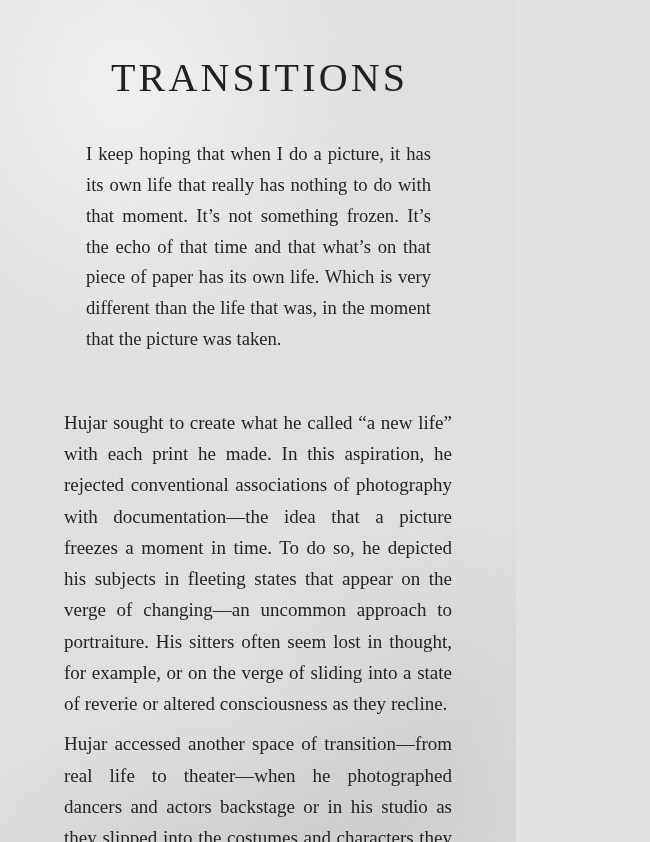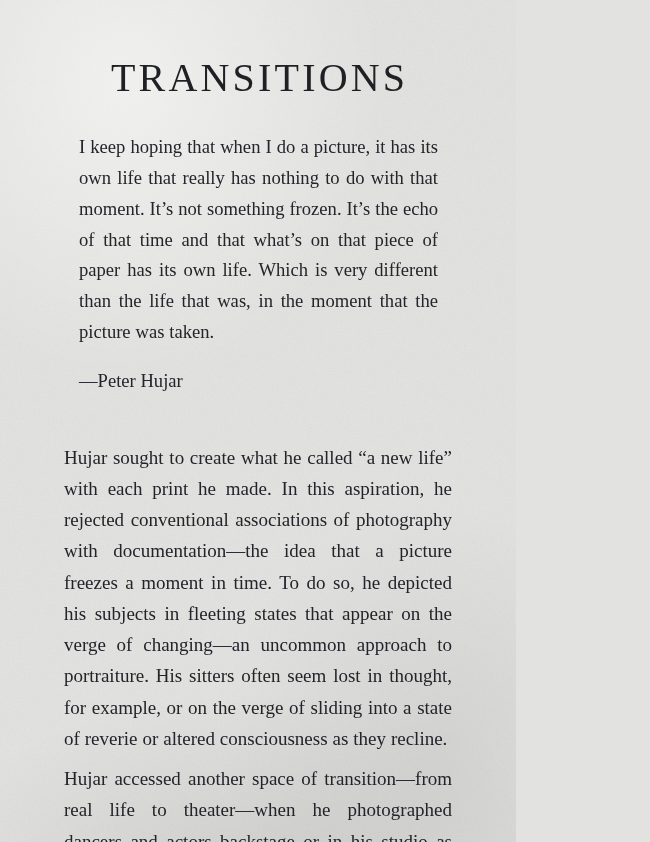--- a/index.html
+++ b/index.html
@@ -85,21 +85,21 @@
     font-weight: 400;
     font-size: 40px;
     line-height: 1.06;
     letter-spacing: 3.2px;
     text-indent: 3.2px;
     color: #1f2024;
     white-space: nowrap;
   }
 
   .quote-block {
-    margin: 1px;
+    margin: 8px;
     padding: 32px 21px 0 22px;
   }
 
   .quote-text {
     margin: 0;
     text-align: justify;
     text-align-last: left;
     font-size: 18.6px;
     line-height: 1.655;
     color: #24252a;
@@ -164,21 +164,20 @@
   </svg>
 
   <div class="vignette"></div>
 
   <div class="content">
 
     <h1 class="title">TRANSITIONS</h1>
 
     <blockquote class="quote-block">
       <p class="quote-text">I keep hoping that when I do a picture, it has its own life that really has nothing to do with that moment. It’s not something frozen. It’s the echo of that time and that what’s on that piece of paper has its own life. Which is very different than the life that was, in the moment that the picture was taken.</p>
-      <p class="quote-attrib">—Peter Hujar</p>
     </blockquote>
 
     <div class="body-block">
       <p class="body-par">Hujar sought to create what he called “a new life” with each print he made. In this aspiration, he rejected conventional associations of photography with documentation—the idea that a picture freezes a moment in time. To do so, he depicted his subjects in fleeting states that appear on the verge of changing—an uncommon approach to portraiture. His sitters often seem lost in thought, for example, or on the verge of sliding into a state of reverie or altered consciousness as they recline.</p>
       <p class="body-par">Hujar accessed another space of transition—from real life to theater—when he photographed dancers and actors backstage or in his studio as they slipped into the costumes and characters they would embody. (He rarely documented the actual performances.) Such liminality—a state or space of transition between other, more clearly defined ones—was also fertile ground for many of the performers that Hujar photographed, who broke down the boundaries between art and life, between male and female, and between other normative, binary categories.</p>
     </div>
 
   </div>
 </div>
 

